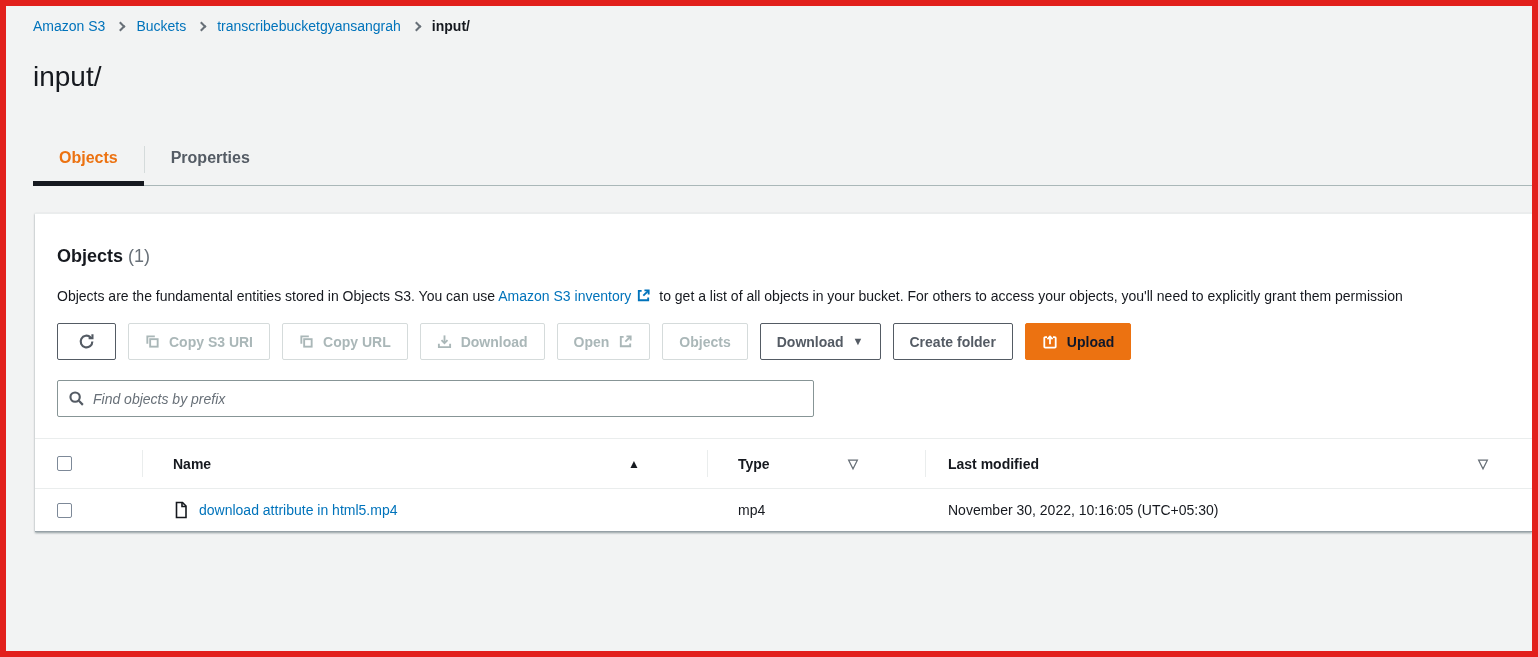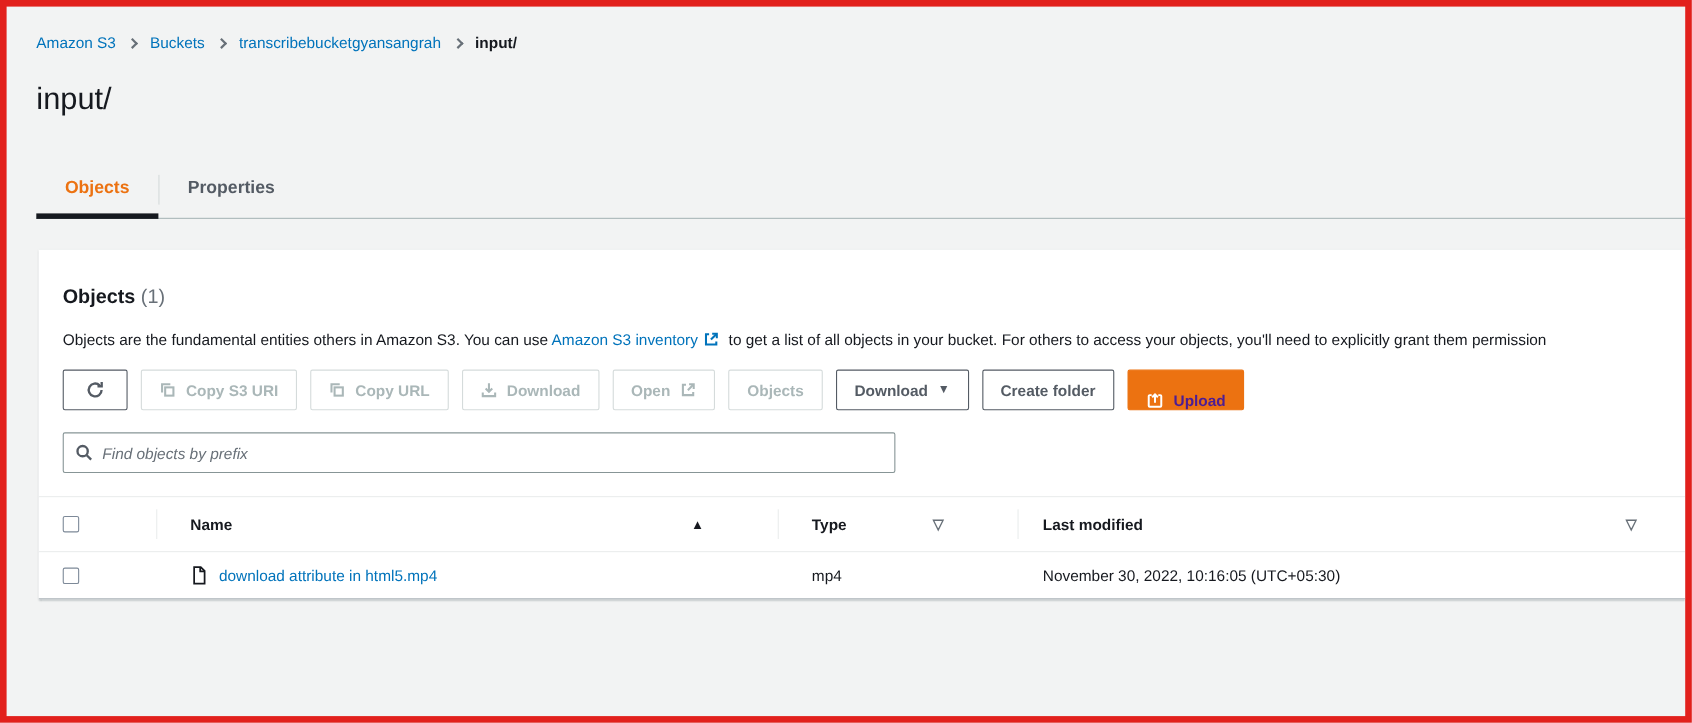--- a/index.html
+++ b/index.html
@@ -6,21 +6,21 @@
   html,body { width: 1538px; height: 657px; }
   body {
     font-family: "Liberation Sans", sans-serif;
     background: #f2f3f3;
     border: 6px solid #e2201c;
     color: #16191f;
     overflow: hidden;
     position: relative;
   }
   
-  .breadcrumb { padding: 25px 0 0 27px; display: flex; align-items: center; font-size: 14px; }
+  .breadcrumb { padding: 12px 0 0 27px; display: flex; align-items: center; font-size: 14px; }
   .crumb-link { color: #0073bb; text-decoration: none; cursor: pointer; }
   .crumb-current { color: #16191f; font-weight: 700; }
   .crumb-sep {
     width: 7px; height: 7px; border-top: 2px solid #687078; border-right: 2px solid #687078;
     transform: rotate(45deg); margin: 0 12px; display: inline-block;
   }
   
   .page-title { margin: 26px 0 0 27px; font-size: 28px; font-weight: 400; line-height: 34px; color: #16191f; }
   
   .tabs { margin: 40px 0 0 27px; display: flex; align-items: stretch; border-bottom: 1px solid #aab7b8; }
@@ -48,21 +48,21 @@
   .toolbar { margin-top: 16px; display: flex; align-items: center; gap: 12px; height: 37px; }
   .btn {
     display: inline-flex; align-items: center; justify-content: center; gap: 9px;
     height: 37px; padding: 0 16px; background: #fff;
     border: 1px solid #545b64; border-radius: 2px;
     font-family: "Liberation Sans", sans-serif;
     font-size: 14px; font-weight: 700; color: #545b64; cursor: pointer; white-space: nowrap;
   }
   .btn.disabled { border-color: #d5dbdb; color: #aab7b8; cursor: default; }
   .btn.icon-only { width: 59px; padding: 0; }
-  .btn.primary { background: #ec7211; border-color: #ec7211; color: #4c1d95; align-items: flex-end; }
+  .btn.primary { background: #ec7211; border-color: #ec7211; color: #0f172a; }
   .btn svg { flex: 0 0 auto; }
   .caret { font-size: 11px; line-height: 1; }
   
   .search-wrap {
     margin-top: 20px; width: 757px; height: 37px;
     border: 1px solid #879596; border-radius: 2px; background: #fff;
     display: flex; align-items: center; padding: 0 10px;
   }
   .search-wrap input {
     border: none; outline: none; flex: 1; height: 100%;
@@ -120,21 +120,21 @@
 </div>
 
 <section class="card">
   <div class="card-inner">
 
     <h2 class="card-header">
       <span class="ttl">Objects</span>
       <span class="cnt">(1)</span>
     </h2>
 
-    <p class="card-desc"><span>Objects are the fundamental entities others in Amazon S3. You can use </span><a>Amazon S3 inventory</a><span class="ext-ico"><svg width="15" height="15" viewBox="0 0 16 16" fill="none" stroke="#0073bb" stroke-width="2">
+    <p class="card-desc"><span>Objects are the fundamental entities stored in Objects S3. You can use </span><a>Amazon S3 inventory</a><span class="ext-ico"><svg width="15" height="15" viewBox="0 0 16 16" fill="none" stroke="#0073bb" stroke-width="2">
             <path d="M6 3H3v10h10v-3"></path>
             <path d="M9 2.5h4.5V7"></path>
             <path d="M13 3L7.8 8.2"></path>
           </svg></span><span> to get a list of all objects in your bucket. For others to access your objects, you'll need to explicitly grant them permission</span></p>
 
     <div class="toolbar">
 
       <button class="btn icon-only">
         <span style="display:flex">
           <svg width="17" height="17" viewBox="0 0 16 16" fill="none" stroke="#545b64" stroke-width="2">

